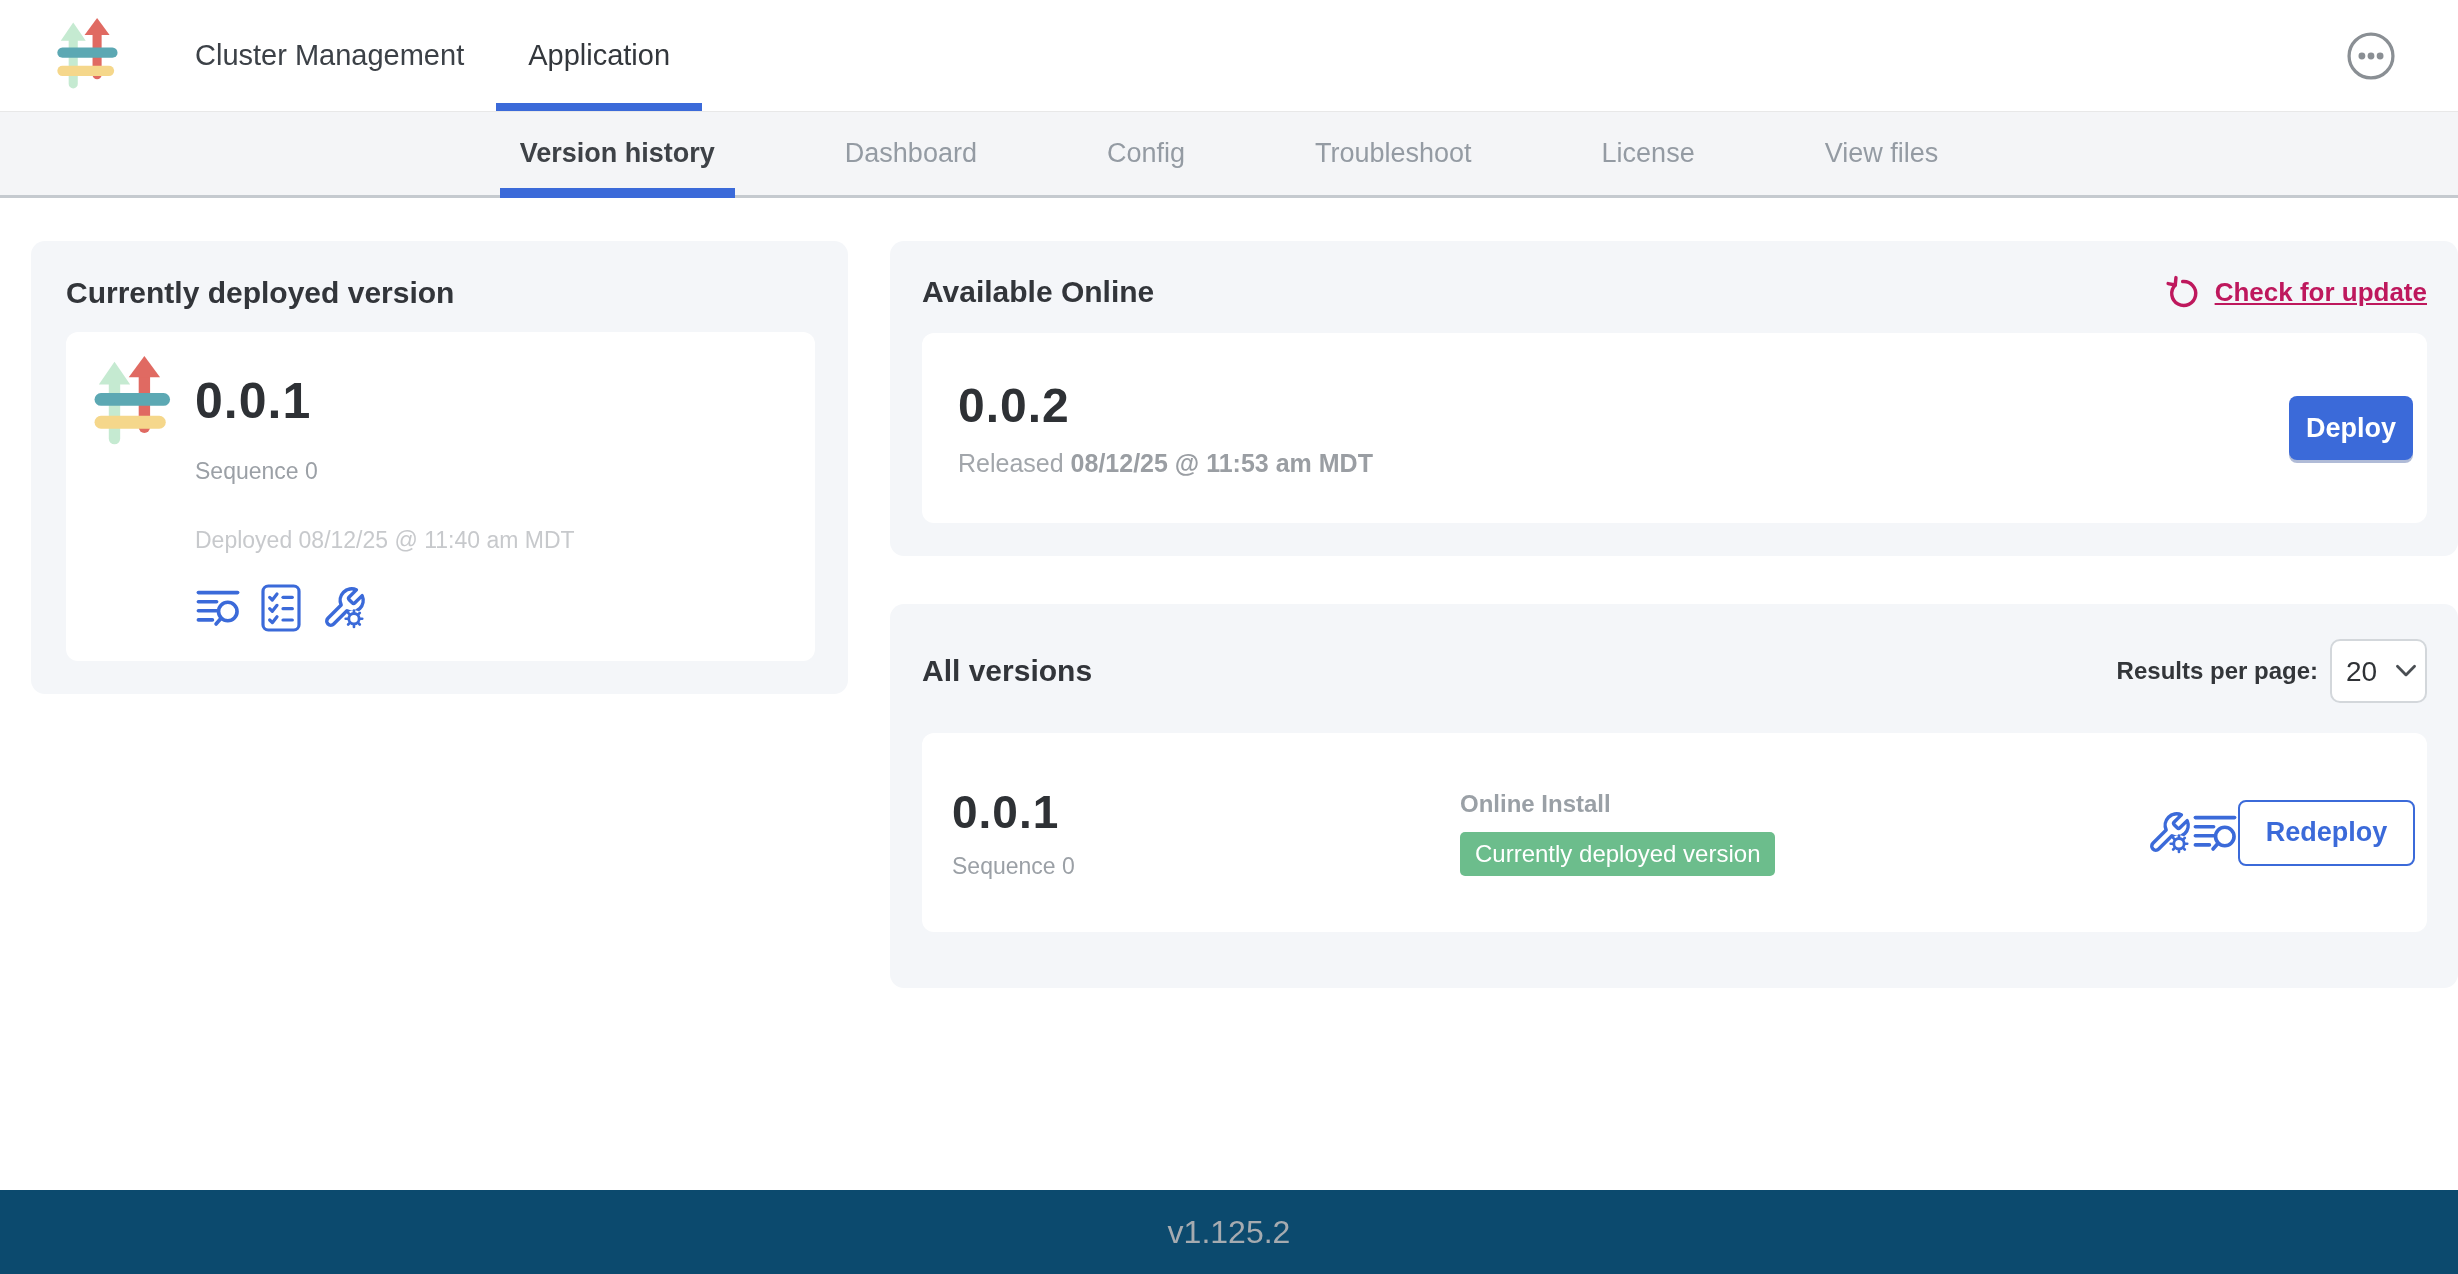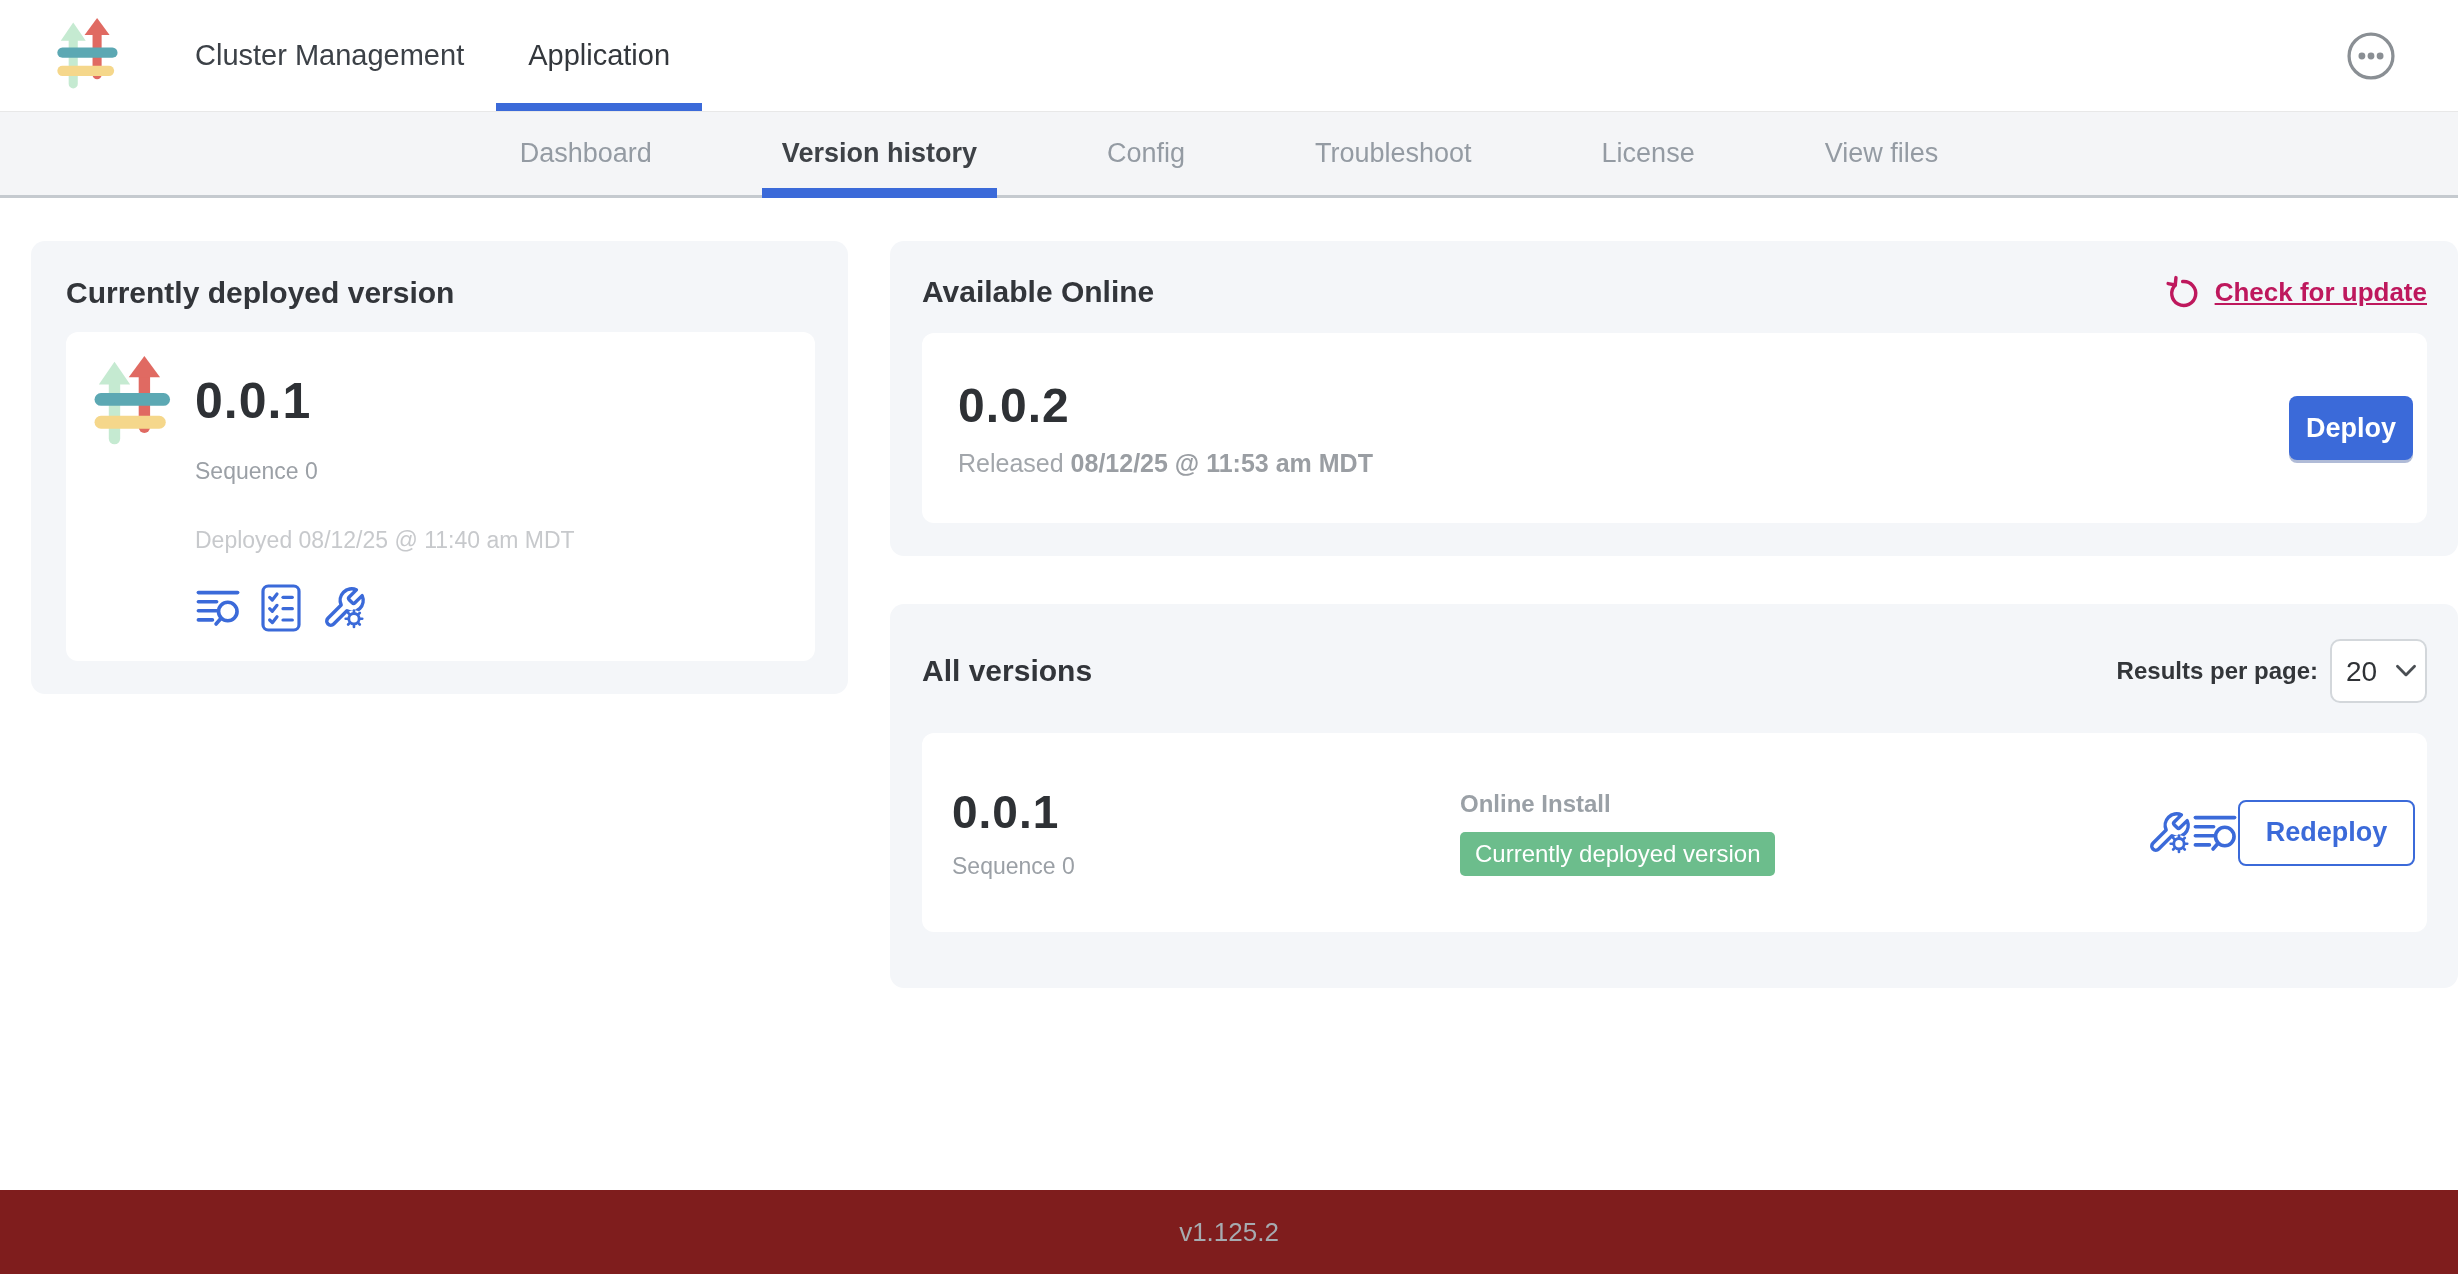--- a/index.html
+++ b/index.html
@@ -111,22 +111,22 @@
     font-size: 24px; padding: 8px 15px; border-radius: 5px;
   }
   .vrow-right { margin-left: auto; display: flex; align-items: center; }
   .redeploy-btn {
     width: 177px; height: 66px; background: #fff; color: #3b6ad9; font-family: inherit;
     font-size: 27px; font-weight: 700; border: 2px solid #3b6ad9; border-radius: 8px; cursor: pointer;
   }
 
   
   .footer {
-    height: 84px; background: #7f1d1d; display: flex; align-items: center; justify-content: center;
-    font-size: 26px; color: #a6abb0;
+    height: 84px; background: #0c4a6e; display: flex; align-items: center; justify-content: center;
+    font-size: 32px; color: #a6abb0;
   }
   svg { display: block; }
 </style>
 </head>
 <body>
 
 <div class="screen">
 
   <div class="header">
     <div class="logo-wrap">
@@ -148,22 +148,22 @@
       <svg width="52" height="52" viewBox="0 0 32 32" fill="none" stroke="currentColor" stroke-width="2">
         <circle cx="16" cy="16" r="13.5"></circle>
         <circle cx="10.4" cy="16" r="2.1" fill="currentColor" stroke="none"></circle>
         <circle cx="16" cy="16" r="2.1" fill="currentColor" stroke="none"></circle>
         <circle cx="21.6" cy="16" r="2.1" fill="currentColor" stroke="none"></circle>
       </svg>
     </button>
   </div>
 
   <div class="subnav">
+    <div class="subnav-tab active">Version history</div>
     <div class="subnav-tab">Dashboard</div>
-    <div class="subnav-tab active">Version history</div>
     <div class="subnav-tab">Config</div>
     <div class="subnav-tab">Troubleshoot</div>
     <div class="subnav-tab">License</div>
     <div class="subnav-tab">View files</div>
   </div>
 
   <div class="main">
 
     <div class="card deployed-card">
       <div class="card-title">Currently deployed version</div>

